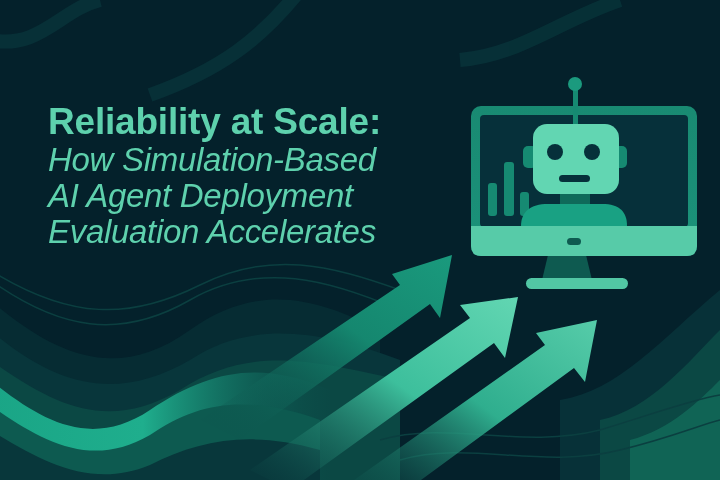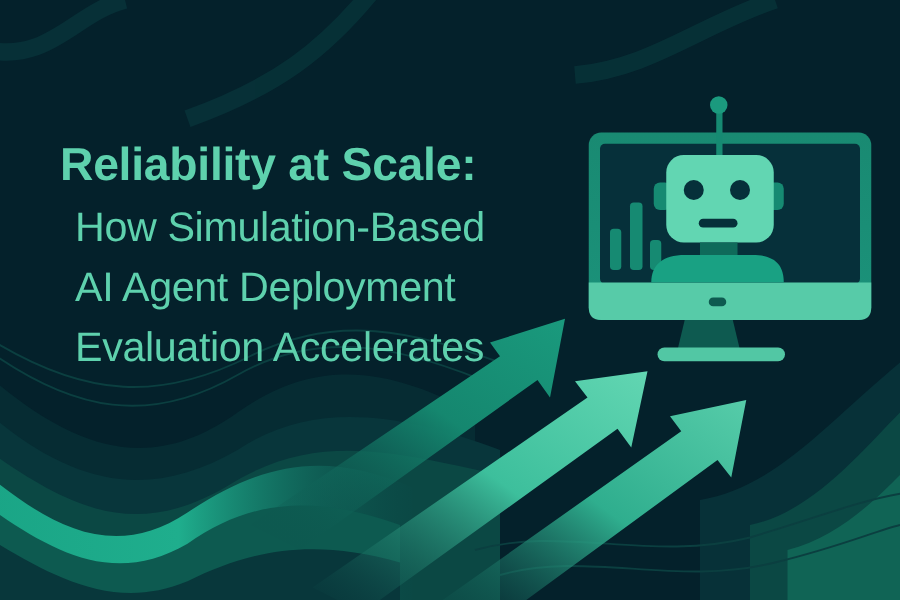--- a/index.html
+++ b/index.html
@@ -1,21 +1,21 @@
 <!DOCTYPE html>
 <html><head>
 <meta charset="utf-8">
 <style>
   html, body { margin: 0; padding: 0; }
   body { width: 720px; height: 480px; overflow: hidden; background: #03202a; }
   .canvas { position: relative; width: 720px; height: 480px; background: #04212b; overflow: hidden; }
   svg.bg { position: absolute; left: 0; top: 0; }
-  .title-block { position: absolute; left: 48px; top: 112px; font-family: "Liberation Sans", sans-serif; color: #5ed1ad; }
+  .title-block { position: absolute; left: 48px; top: 102px; font-family: "Liberation Sans", sans-serif; color: #5ed1ad; }
   .headline { font-size: 37px; font-weight: 700; letter-spacing: -0.2px; line-height: 40px; margin: 0; }
-  .subline { font-size: 33px; font-weight: 400; line-height: 36px; margin: 12px; letter-spacing: -0.3px; }
+  .subline { font-size: 33px; font-weight: 400; line-height: 36px; margin: 0; letter-spacing: -0.3px; font-style: italic; }
 </style>
 </head>
 <body>
 
 <div class="canvas">
 
   <svg class="bg" width="720" height="480" viewBox="0 0 720 480">
     <defs>
       <linearGradient id="waveBright" x1="0" y1="0" x2="1" y2="0">
         <stop offset="0" stop-color="#1aa586"></stop>

